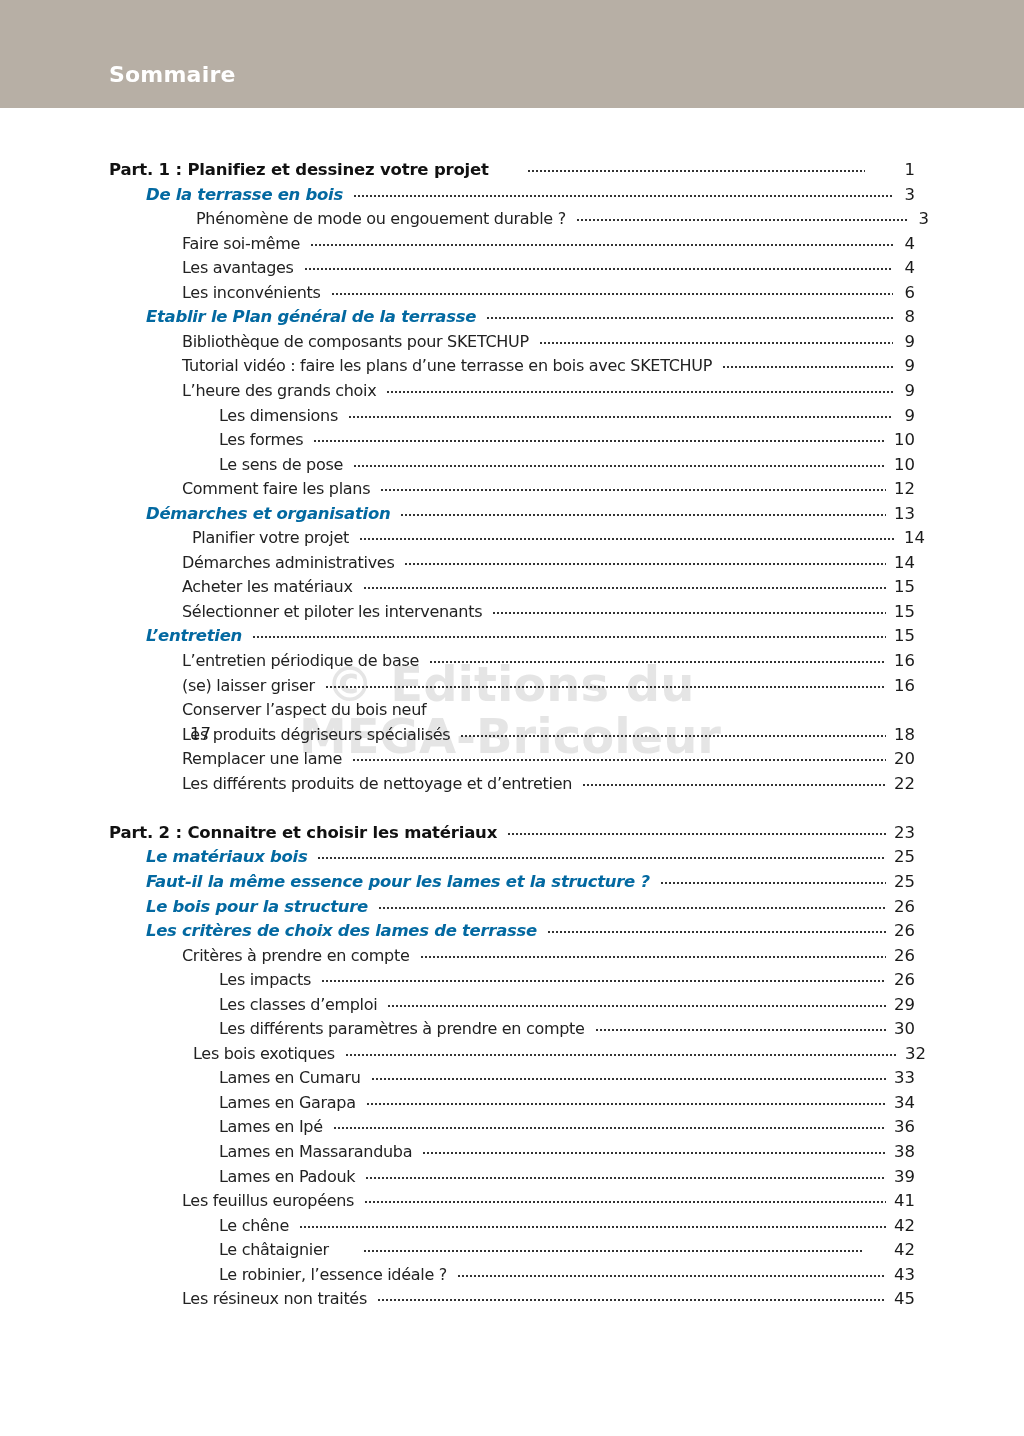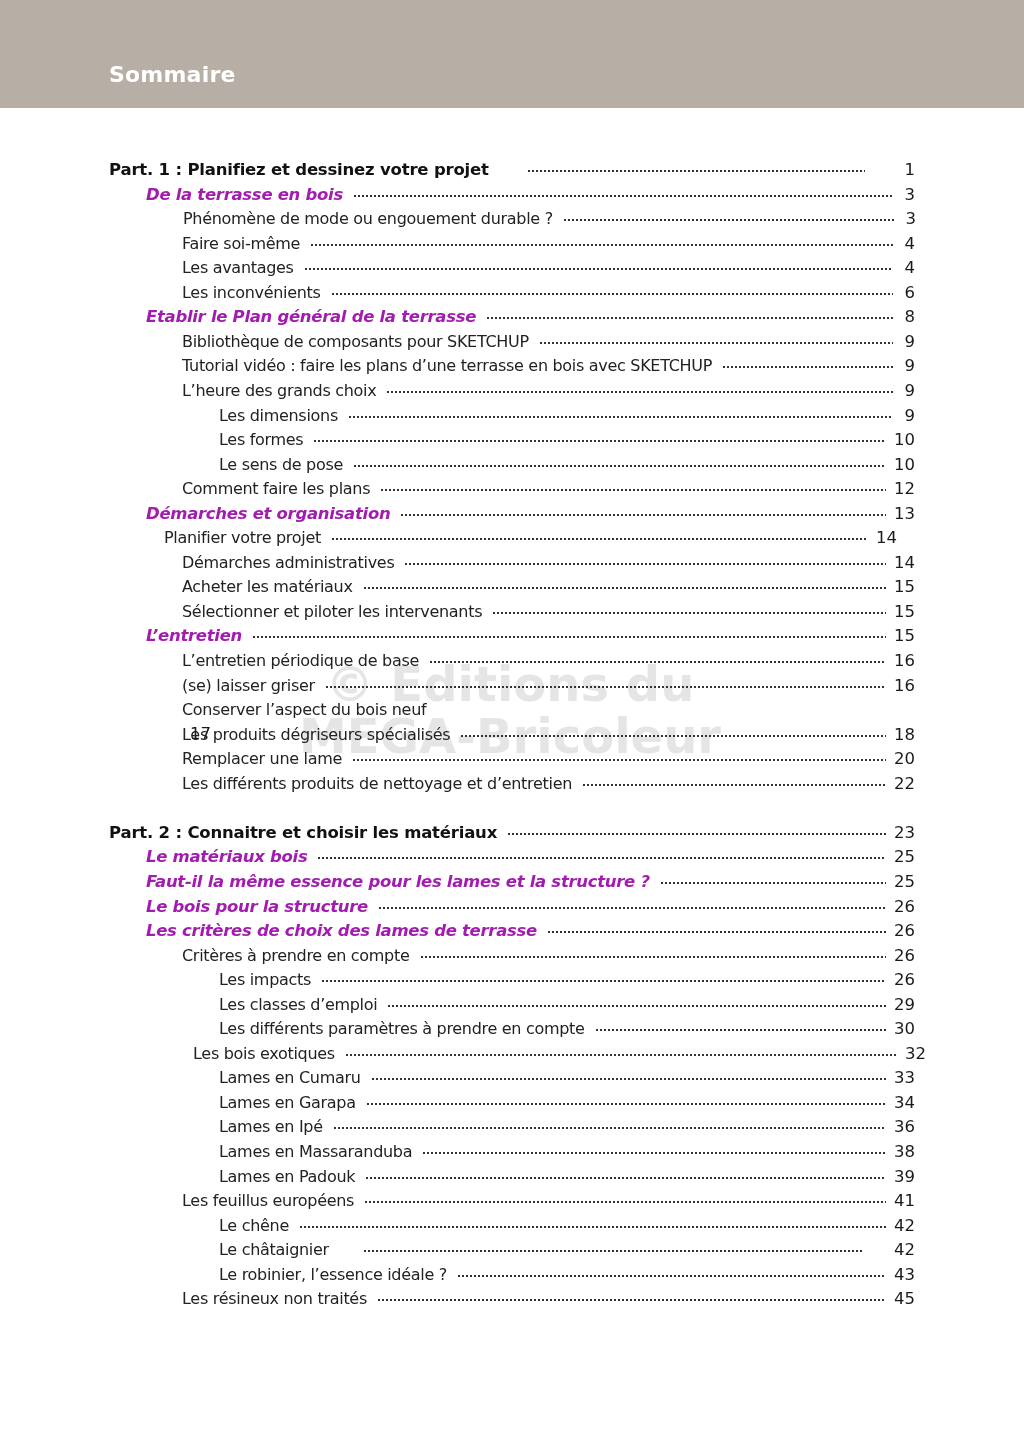--- a/index.html
+++ b/index.html
@@ -20,21 +20,21 @@
     font-size: 16.5px; line-height: 24px; white-space: nowrap;
   }
   .row .label { flex: 0 0 auto; padding-right: 10px; font-family: "DejaVu Sans", sans-serif; letter-spacing: -0.3px; transform-origin: left; }
   .row .leader {
     flex: 1 1 auto; height: 2px; align-self: auto; position: relative; top: -3px;
     background-image: radial-gradient(circle, #333 0.8px, transparent 1px);
     background-size: 4px 2px; background-repeat: repeat-x; background-position: left center;
   }
   .row .page { flex: 0 0 auto; padding-left: 8px; text-align: right; min-width: 14px; }
   .lvl0 .label { font-weight: bold; color: #111; letter-spacing: -0.2px; }
-  .lvl1 .label { font-weight: bold; font-style: italic; color: #a21caf; letter-spacing: -0.3px; }
+  .lvl1 .label { font-weight: bold; font-style: italic; color: #0369a1; letter-spacing: -0.3px; }
   .lvl2 .label, .lvl3 .label { color: #222; font-size: 16px; letter-spacing: -0.3px; }
   .watermark {
     position: absolute; left: 250px; top: 658px; width: 520px; text-align: center;
     font-family: "DejaVu Sans", sans-serif; font-weight: bold; font-size: 48px; line-height: 52px;
     color: rgba(160,160,160,0.28); pointer-events: none;
   }
 </style>
 </head>
 <body>
 
@@ -51,21 +51,21 @@
     <div class="row lvl0" style="left: 109px; top: 0px; width: 806px; gap: 28px;">
       <span class="label">Part. 1 : Planifiez et dessinez votre projet</span>
       <span class="leader"></span>
       <span class="page">1</span>
     </div>
     <div class="row lvl1" style="left: 146px; top: 24.55px; width: 769px;">
       <span class="label">De la terrasse en bois</span>
       <span class="leader"></span>
       <span class="page">3</span>
     </div>
-    <div class="row lvl2" style="left: 183px; top: 49.1px; width: 733px;">
+    <div class="row lvl2" style="left: 196px; top: 49.1px; width: 733px;">
       <span class="label">Phénomène de mode ou engouement durable ?</span>
       <span class="leader"></span>
       <span class="page">3</span>
     </div>
     <div class="row lvl2" style="left: 182px; top: 73.65px; width: 733px;">
       <span class="label">Faire soi-même</span>
       <span class="leader"></span>
       <span class="page">4</span>
     </div>
     <div class="row lvl2" style="left: 182px; top: 98.2px; width: 733px;">
@@ -116,21 +116,21 @@
     <div class="row lvl2" style="left: 182px; top: 319.15px; width: 733px;">
       <span class="label">Comment faire les plans</span>
       <span class="leader"></span>
       <span class="page">12</span>
     </div>
     <div class="row lvl1" style="left: 146px; top: 343.7px; width: 769px;">
       <span class="label">Démarches et organisation</span>
       <span class="leader"></span>
       <span class="page">13</span>
     </div>
-    <div class="row lvl2" style="left: 164px; top: 368.25px; width: 733px;">
+    <div class="row lvl2" style="left: 192px; top: 368.25px; width: 733px;">
       <span class="label">Planifier votre projet</span>
       <span class="leader"></span>
       <span class="page">14</span>
     </div>
     <div class="row lvl2" style="left: 182px; top: 392.8px; width: 733px;">
       <span class="label">Démarches administratives</span>
       <span class="leader"></span>
       <span class="page">14</span>
     </div>
     <div class="row lvl2" style="left: 182px; top: 417.35px; width: 733px;">

